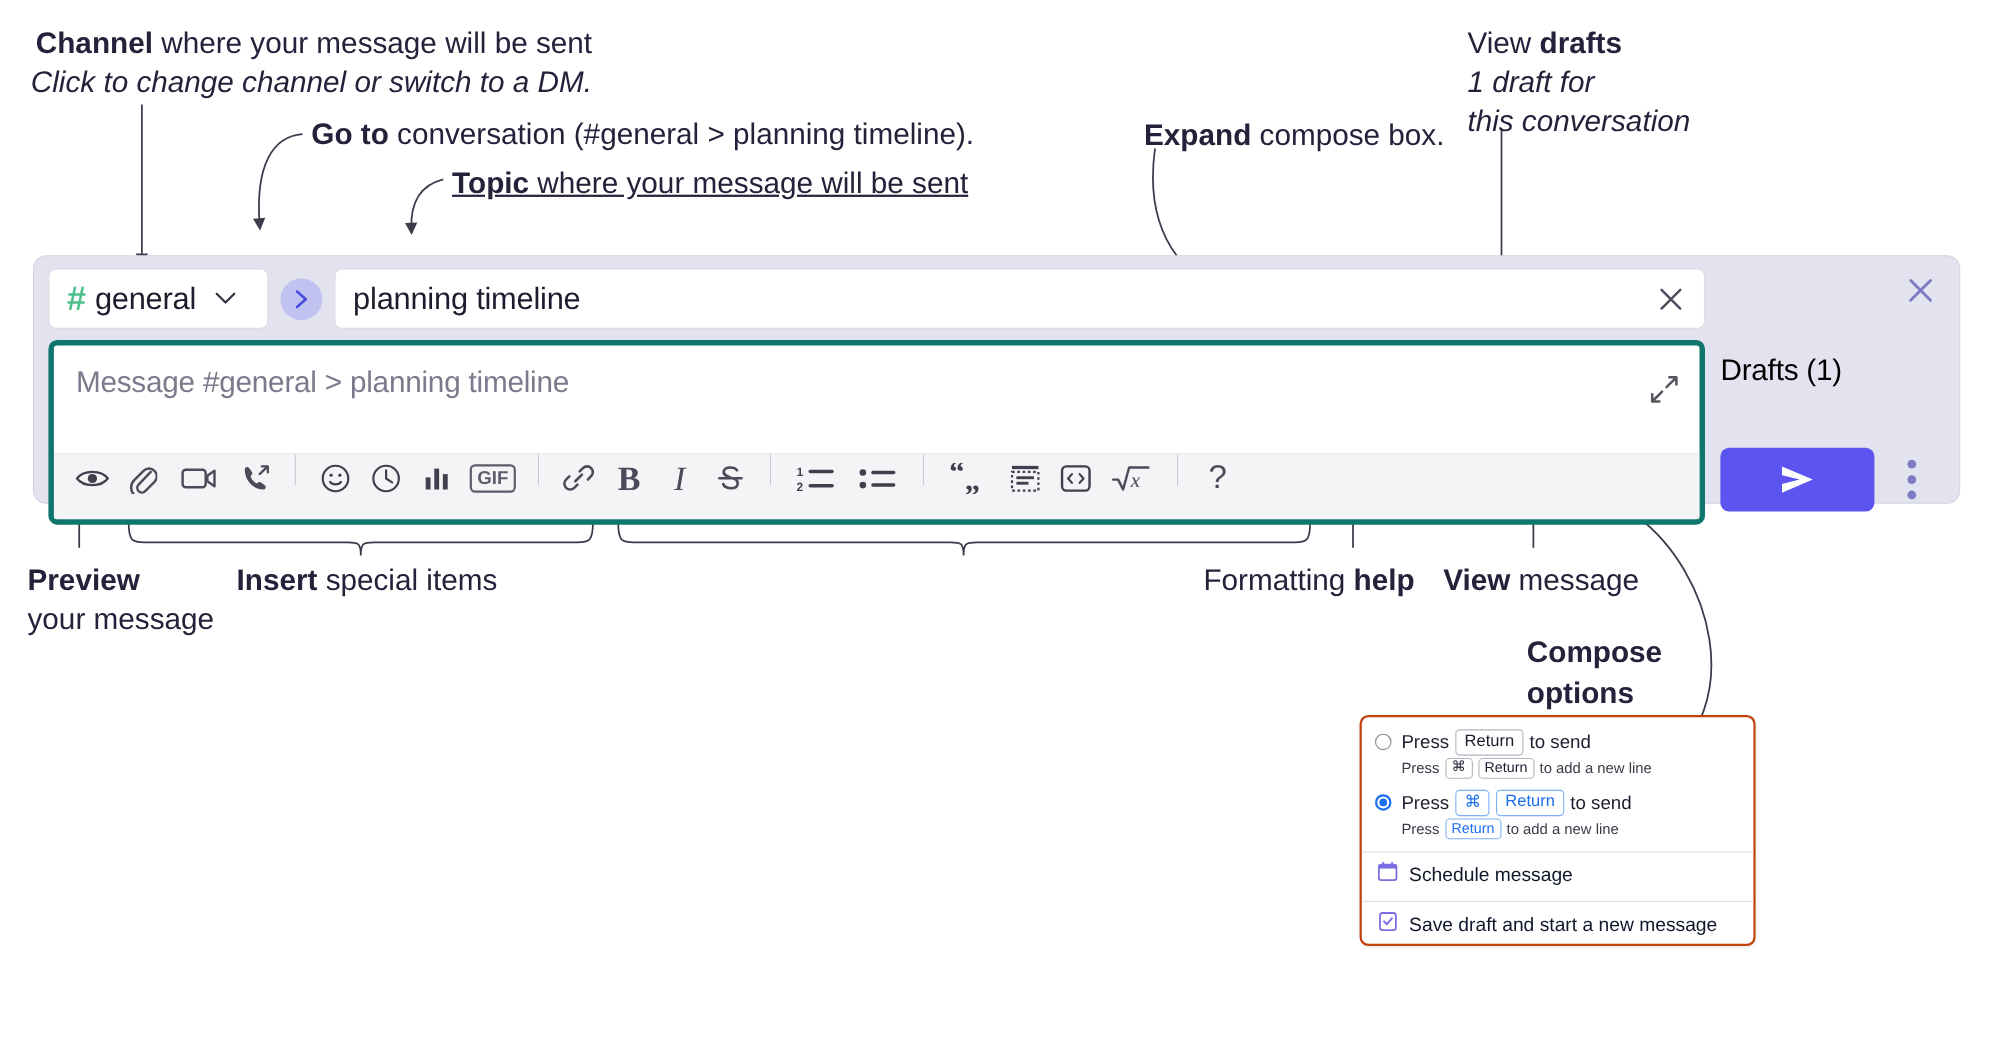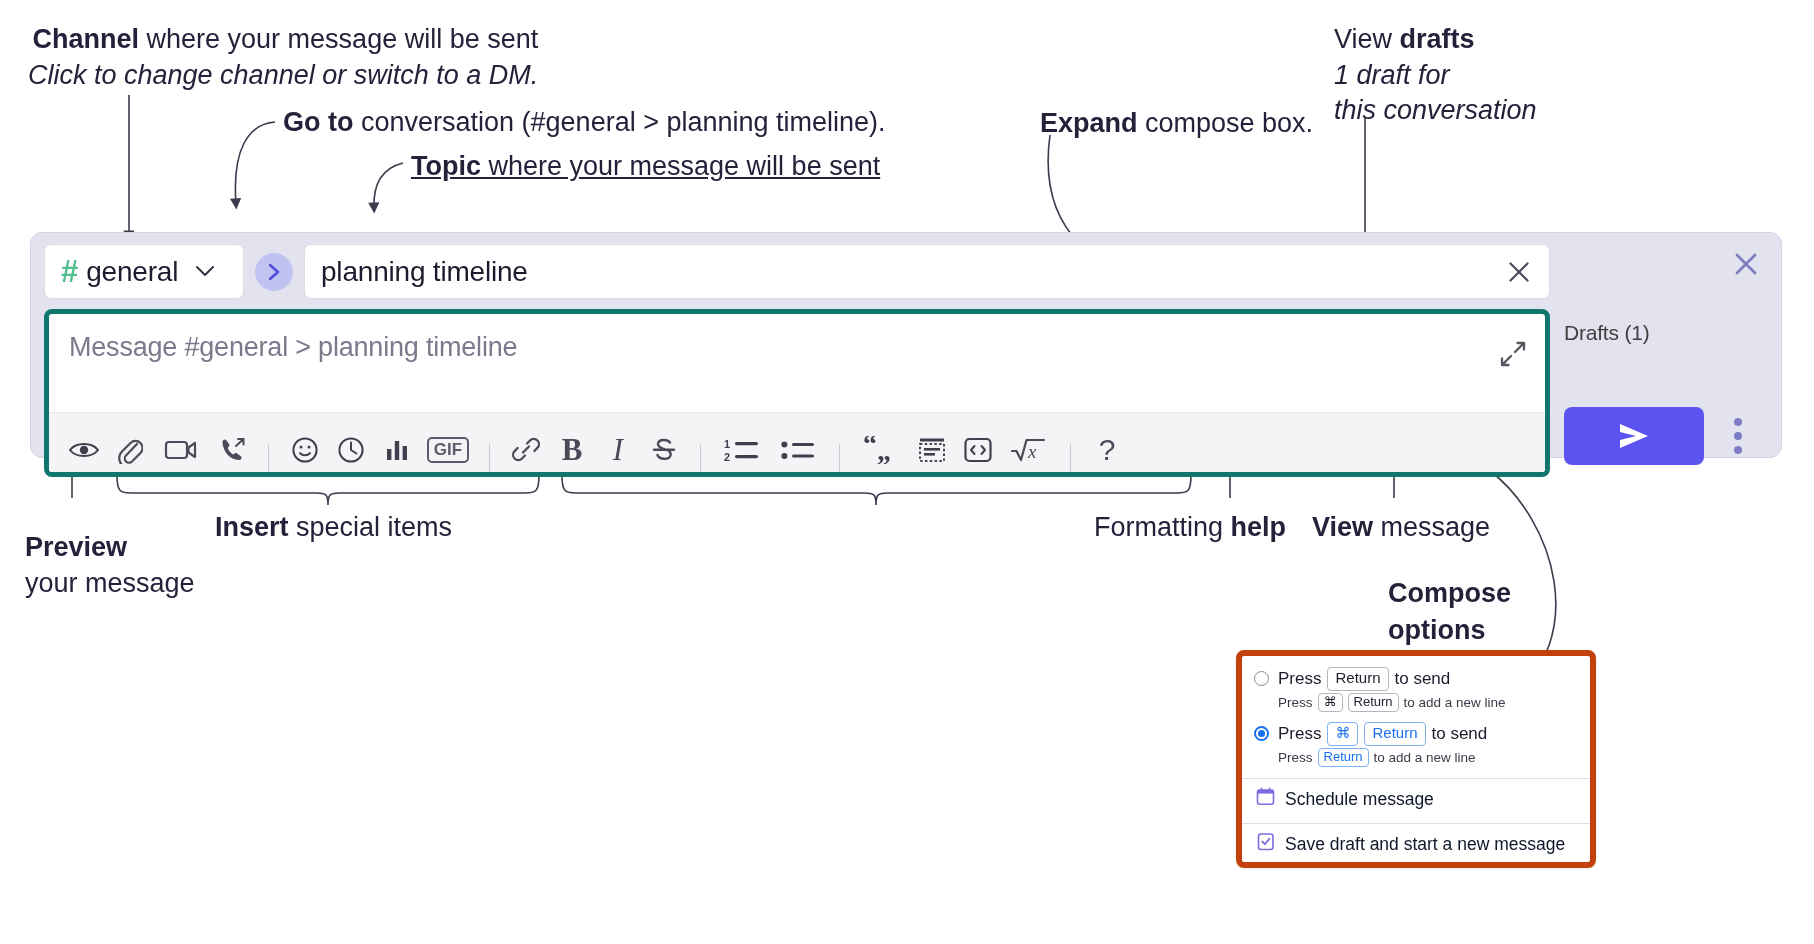--- a/index.html
+++ b/index.html
@@ -148,21 +148,21 @@
     width: 36px; height: 36px;
     display: flex; align-items: center; justify-content: center;
     cursor: pointer;
   }
 
   .toolbar {
     height: 60px;
     background: #f4f4f7;
     border-top: 1px solid #eaeaf0;
     display: flex;
-    align-items: flex-end;
+    align-items: flex-start;
     padding: 0 14px 0 12px;
   }
   .tbtn {
     width: 46px; height: 44px;
     display: flex; align-items: center; justify-content: center;
     cursor: pointer;
     flex: 0 0 auto;
   }
   .tbtn.wide { width: 56px; }
   .tsep {
@@ -183,22 +183,22 @@
     font-family: "Liberation Sans", sans-serif;
   }
   .bold-g { font-size: 31px; font-weight: 700; color: #4a4a5a; font-family: "Liberation Serif", serif;}
   .ital-g { font-size: 31px; font-style: italic; color: #4a4a5a; font-family: "Liberation Serif", serif;}
   .qmark { font-size: 30px; color: #4a4a5a; font-weight: 400; }
 
   
   .drafts-link {
     position: absolute;
     left: 1563px; top: 332px;
-    font-size: 21px;
-    color: #404040;
+    font-size: 27px;
+    color: #000000;
     cursor: pointer;
     letter-spacing: -0.2px;
   }
   .send-btn {
     position: absolute;
     left: 1563px; top: 418px;
     width: 140px; height: 58px;
     background: #5b54f0;
     border-radius: 8px;
     display: flex; align-items: center; justify-content: center;
@@ -216,21 +216,21 @@
     width: 8px; height: 8px; border-radius: 50%;
     background: #7b7cc4; display: block;
   }
 
   
   #options-menu {
     position: absolute;
     left: 1236px; top: 650px;
     width: 360px;
     background: #fff;
-    border: 6px solid #c2410c;
+    border: 2px solid #c2410c;
     border-radius: 8px;
     box-shadow: 0 1px 3px rgba(0,0,0,.07);
     padding: 6px 0 0;
     font-family: "Liberation Sans", sans-serif;
   }
   .opt-row {
     display: flex; align-items: center;
     padding: 5px 10px 2px 12px;
     cursor: pointer;
   }
@@ -293,21 +293,21 @@
   <div class="anno anno-lg" style="left:28px; top:22px;text-align:right;"><b>Channel</b><span> where your message will be sent</span><br><i>Click to change channel or switch to a DM.</i></div>
 
   <div class="anno anno-lg" style="left:283px; top:105px;"><b>Go to</b><span> conversation (#general &gt; planning timeline).</span></div>
 
   <div class="anno anno-lg" style="left:411px; top:149px;text-decoration:underline;"><b>Topic</b><span> where your message will be sent</span></div>
 
   <div class="anno anno-lg" style="left:1040px; top:106px;"><b>Expand</b><span> compose box.</span></div>
 
   <div class="anno anno-lg" style="left:1334px; top:22px;"><span>View </span><b>drafts</b><br><i>1 draft for</i><br><i>this conversation</i></div>
 
-  <div class="anno anno-lg" style="left:25px; top:510px;margin-top:20px;"><b>Preview</b><br><span>your message</span></div>
+  <div class="anno anno-lg" style="left:25px; top:510px;"><b>Preview</b><br><span>your message</span></div>
 
   <div class="anno anno-lg" style="left:215px; top:510px;"><b>Insert</b><span> special items</span></div>
 
 
   <div class="anno anno-lg" style="left:1094px; top:510px;"><span>Formatting </span><b>help</b></div>
 
   <div class="anno anno-lg" style="left:1312px; top:510px;"><b>View</b><span> message</span></div>
 
   <div class="anno anno-lg" style="left:1388px; top:575px; line-height:1.38;"><b>Compose</b><br><b>options</b><br><span>menu</span></div>
 

